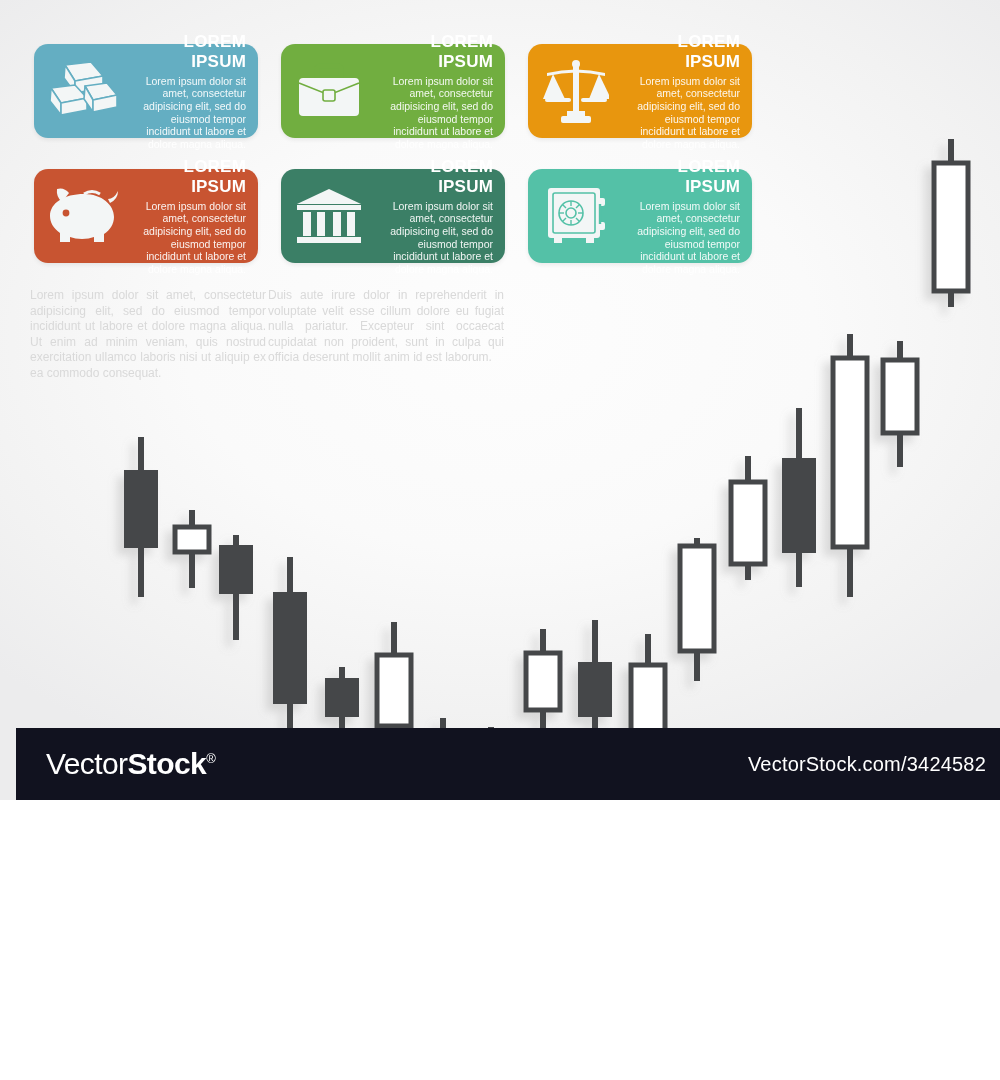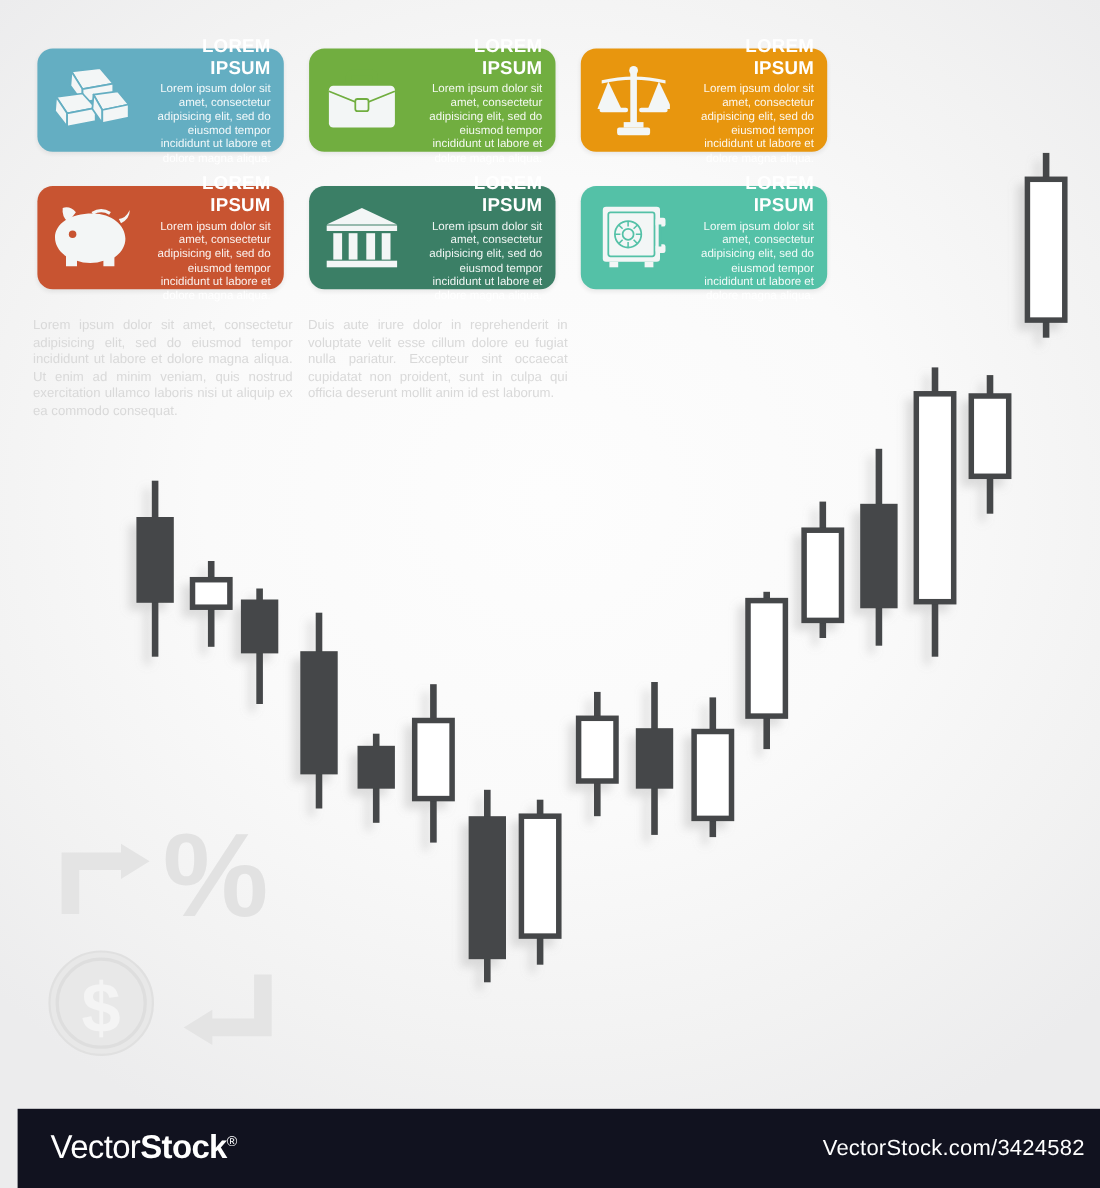--- a/index.html
+++ b/index.html
@@ -4,21 +4,21 @@
 <style>
   * { box-sizing: border-box; margin: 0; padding: 0; }
   html, body {
     width: 1000px; height: 1080px;
     font-family: "Liberation Sans", sans-serif;
     background: #ffffff;
     overflow: hidden;
   }
   #stage {
     position: relative;
-    width: 1000px; height: 1080px;
+    width: 1000px; height: 800px;
     background: radial-gradient(ellipse 70% 60% at 50% 42%, #fdfdfd 0%, #fafafa 45%, #f2f2f2 78%, #ececed 100%);
     overflow: hidden;
   }
 
   
   .card {
     position: absolute;
     border-radius: 14px;
     display: flex;
     align-items: center;
@@ -207,21 +207,21 @@
         </g>
       </svg>
     </span>
     <span class="txt">
       <span class="ttl" style="display:block">LOREM IPSUM</span>
       <span class="body" style="display:block">Lorem ipsum dolor sit amet, consectetur adipisicing elit, sed do eiusmod tempor incididunt ut labore et dolore magna aliqua.</span>
     </span>
   </div>
 
   <div class="para" style="left:30px; top:288px;">Lorem ipsum dolor sit amet, consectetur adipisicing elit, sed do eiusmod tempor incididunt ut labore et dolore magna aliqua. Ut enim ad minim veniam, quis nostrud exercitation ullamco laboris nisi ut aliquip ex ea commodo consequat.</div>
-  <div class="para" style="left:280px; top:288px;">Duis aute irure dolor in reprehenderit in voluptate velit esse cillum dolore eu fugiat nulla pariatur. Excepteur sint occaecat cupidatat non proident, sunt in culpa qui officia deserunt mollit anim id est laborum.</div>
+  <div class="para" style="left:268px; top:288px;">Duis aute irure dolor in reprehenderit in voluptate velit esse cillum dolore eu fugiat nulla pariatur. Excepteur sint occaecat cupidatat non proident, sunt in culpa qui officia deserunt mollit anim id est laborum.</div>
 
   <svg id="chart" viewBox="0 0 1000 1010">
     <defs>
       <filter id="cshadow" x="-60%" y="-60%" width="260%" height="260%">
         <feDropShadow dx="-7" dy="7" stdDeviation="4" flood-color="#9a9a9a" flood-opacity="0.30"></feDropShadow>
       </filter>
     </defs>
     <g id="candles" filter="url(#cshadow)">
         <g>
           <rect x="138" y="437" width="6" height="160" fill="#444648"></rect>

